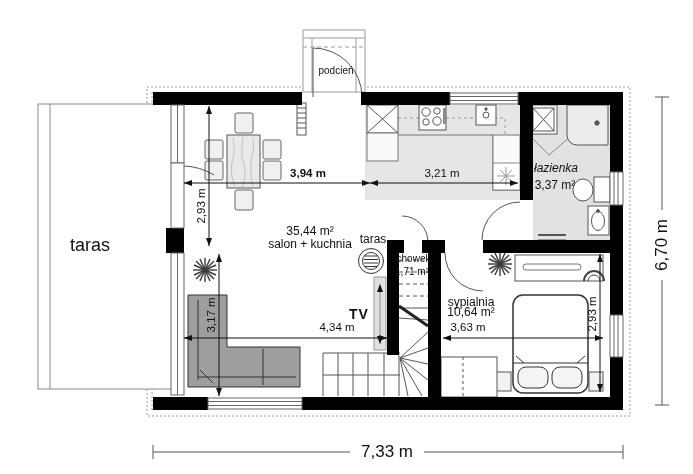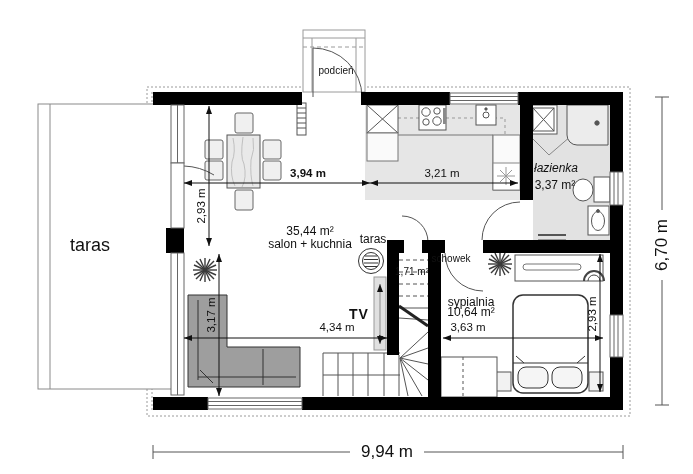--- a/index.html
+++ b/index.html
@@ -290,29 +290,29 @@
 
 <div class="lbl f12" style="left:310px;top:216px;margin-top:28px;">salon + kuchnia</div>
 <div class="lbl f12" style="left:310px;top:231px;">35,44 m²</div>
 
 <div class="lbl f12" style="left:556px;top:168px;font-style:italic;">łazienka</div>
 <div class="lbl f12" style="left:555px;top:185px;">3,37 m²</div>
 
 <div class="lbl f12" style="left:471px;top:302px;">sypialnia</div>
 <div class="lbl f12" style="left:471px;top:312px;">10,64 m²</div>
 
-<div class="lbl f11" style="left:411px;top:259px;margin-left:40px;">schowek</div>
+<div class="lbl f11" style="left:411px;top:259px;">schowek</div>
 <div class="lbl f11" style="left:412px;top:272px;">1,71 m²</div>
 
 <div class="lbl f12" style="left:373px;top:239px;">taras</div>
 <div class="lbl f14" style="left:359px;top:314px;">TV</div>
 
 <div class="lbl dim" style="left:308px;top:174px;font-weight:bold;">3,94 m</div>
 <div class="lbl dim" style="left:442px;top:174px;">3,21 m</div>
 <div class="lbl dim rot" style="left:202px;top:206px;">2,93 m</div>
 <div class="lbl dim rot" style="left:212px;top:315px;">3,17 m</div>
 <div class="lbl dim" style="left:322px;top:328px;margin-left:15px;">4,34 m</div>
 <div class="lbl dim" style="left:468px;top:328px;">3,63 m</div>
 <div class="lbl dim rot" style="left:593px;top:314px;">2,93 m</div>
 
-<div class="lbl big" style="left:387px;top:451px;">9,94 m</div>
+<div class="lbl big" style="left:387px;top:451px;">7,33 m</div>
 <div class="lbl big rot" style="left:661px;top:245px;">6,70 m</div>
 </div>
 
 </body></html>

